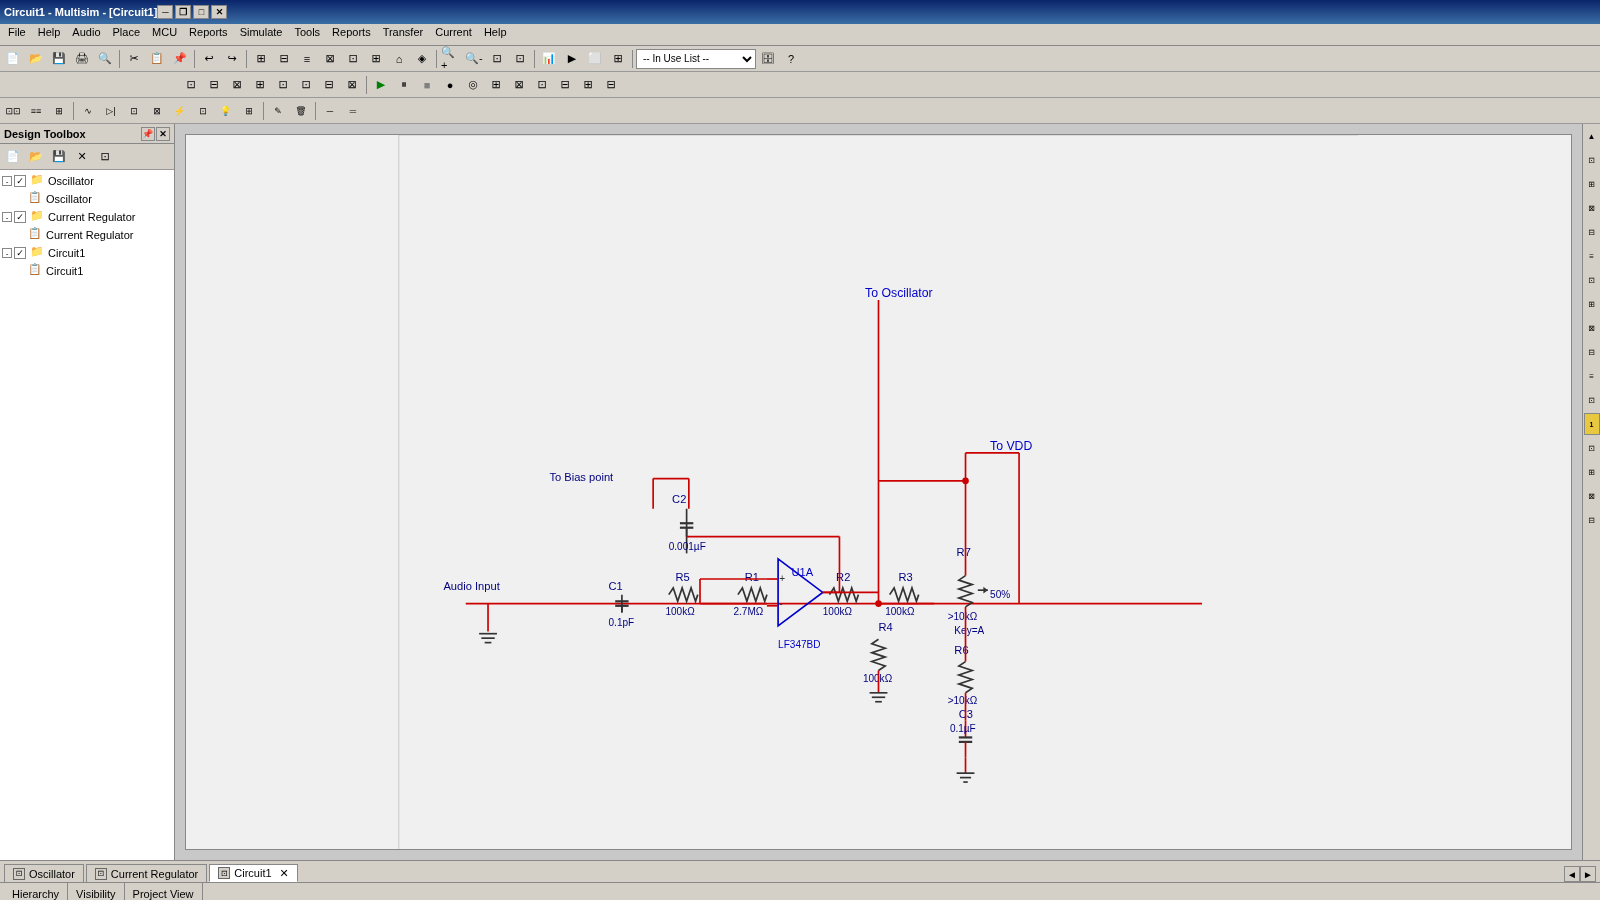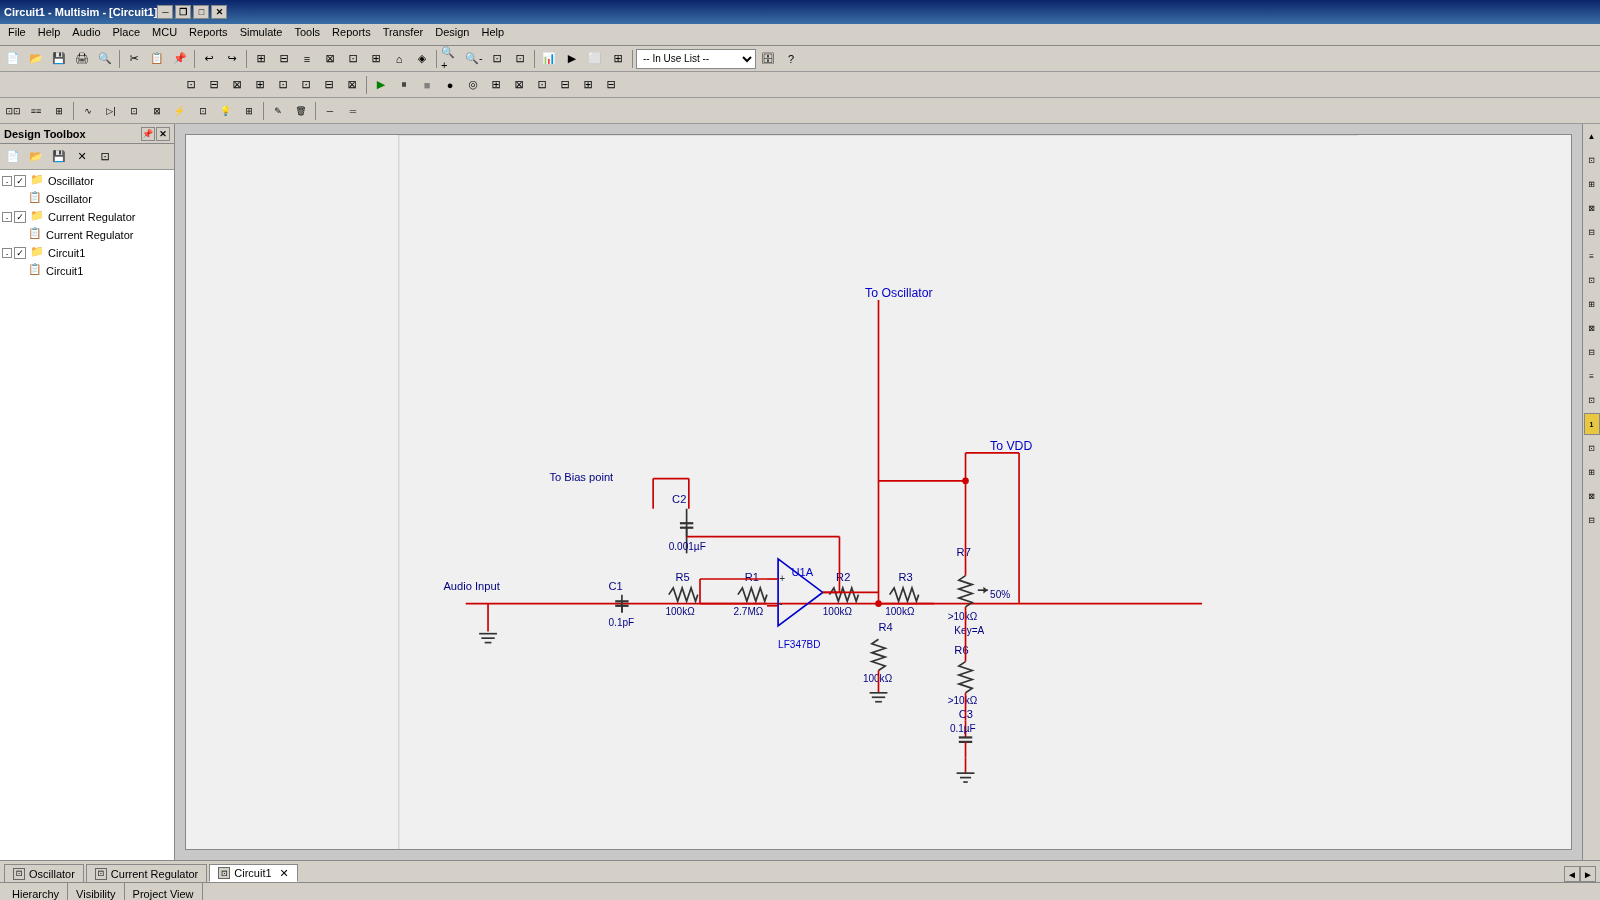--- a/index.html
+++ b/index.html
@@ -303,21 +303,21 @@
   <div class="menu-item">File</div>
   <div class="menu-item">Help</div>
   <div class="menu-item">Audio</div>
   <div class="menu-item">Place</div>
   <div class="menu-item">MCU</div>
   <div class="menu-item">Reports</div>
   <div class="menu-item">Simulate</div>
   <div class="menu-item">Tools</div>
   <div class="menu-item">Reports</div>
   <div class="menu-item">Transfer</div>
-  <div class="menu-item">Design</div>
+  <div class="menu-item">Current</div>
   <div class="menu-item">Help</div>
 </div>
 
 <div class="toolbar">
   <div class="tb-btn">📄</div>
   <div class="tb-btn">📂</div>
   <div class="tb-btn">💾</div>
   <div class="tb-btn">🖨</div>
   <div class="tb-btn">🔍</div>
   <div class="tb-sep"></div>

